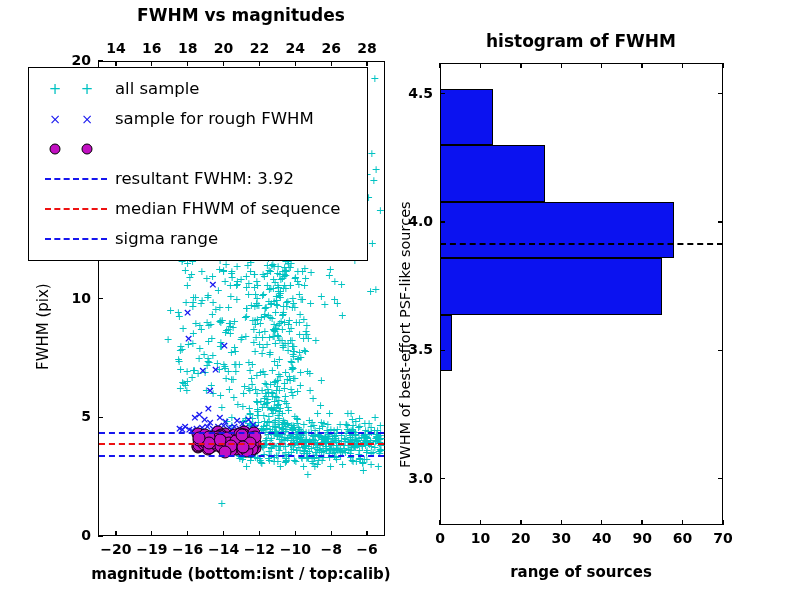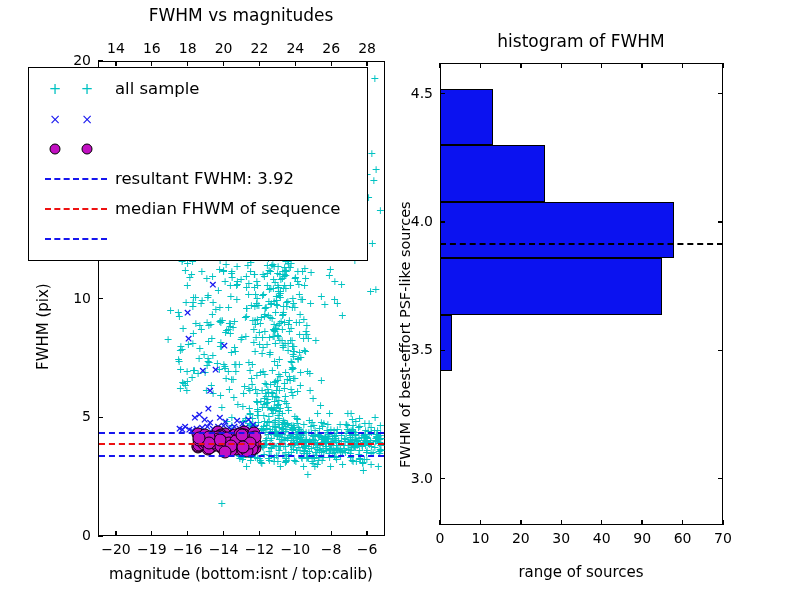--- a/index.html
+++ b/index.html
@@ -1,20 +1,20 @@
 <!DOCTYPE html>
 <html><head>
 <meta charset="utf-8">
 <style>
   html,body{margin:0;padding:0;background:#ffffff;}
   body{width:800px;height:600px;overflow:hidden;
        font-family:"DejaVu Sans","Liberation Sans",sans-serif;color:#000;}
   #root{position:relative;width:800px;height:600px;}
 
-  .txt{position:absolute;white-space:nowrap;}
+  .txt{position:absolute;white-space:nowrap;font-weight:bold;}
   .ctr{transform:translateX(-50%);}
   .rgt{transform:translateX(-100%);}
 
   .title{font-size:17px;}
   .axlbl{font-size:15px;}
   .tick{font-size:14px;}
 
   .panel{position:absolute;box-sizing:border-box;border:1.3px solid #000;background:#fff;}
 
   .vrot{position:absolute;transform-origin:0 0;white-space:nowrap;font-size:14px;}
@@ -1466,20 +1466,21 @@
           <span class="mk plus" style="left:18px;color:#00c2c2;">+</span>
           <span class="mk plus" style="left:50px;color:#00c2c2;">+</span>
         </div>
         <div class="ltext">all sample</div>
       </div>
       <div class="lrow">
         <div class="lmark">
           <span class="mk cross" style="left:18px;color:#1414f0;">×</span>
           <span class="mk cross" style="left:50px;color:#1414f0;">×</span>
         </div>
+        <div class="ltext">sample for rough FWHM</div>
       </div>
       <div class="lrow">
         <div class="lmark">
           <span class="mk dot" style="left:18px;background:#c210c2;"></span>
           <span class="mk dot" style="left:50px;background:#c210c2;"></span>
         </div>
       </div>
       <div class="lrow">
         <div class="lmark">
           <div class="lline" style="border-top:2.4px dashed #1616ee;"></div>
@@ -1489,20 +1490,21 @@
       <div class="lrow">
         <div class="lmark">
           <div class="lline" style="border-top:2.4px dashed #ee1111;"></div>
         </div>
         <div class="ltext">median FHWM of sequence</div>
       </div>
       <div class="lrow">
         <div class="lmark">
           <div class="lline" style="border-top:2.2px dashed #1616ee;"></div>
         </div>
+        <div class="ltext">sigma range</div>
       </div>
     </div>
 
   <div class="panel" id="rpanel" style="left:440px;top:63px;width:283px;height:462px;"></div>
 
   <div class="txt title ctr" style="left:581px;top:31px;">histogram of FWHM</div>
 
   <div class="txt axlbl ctr" style="left:581px;top:563px;">range of sources</div>
 
   <div id="hx-ticks">

